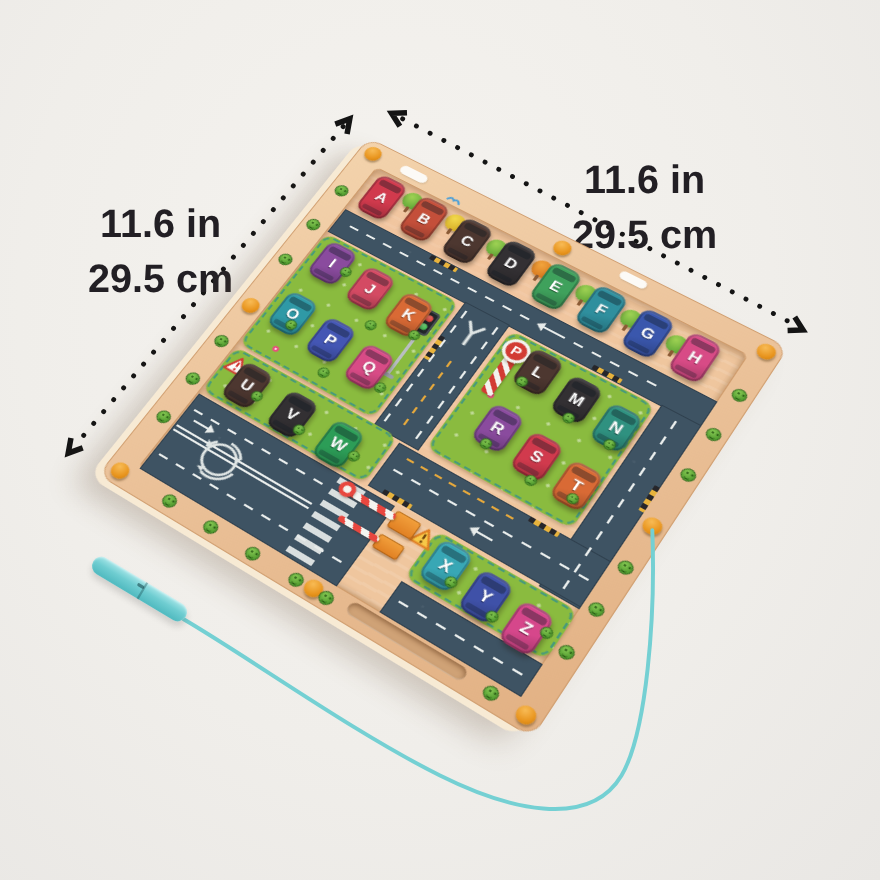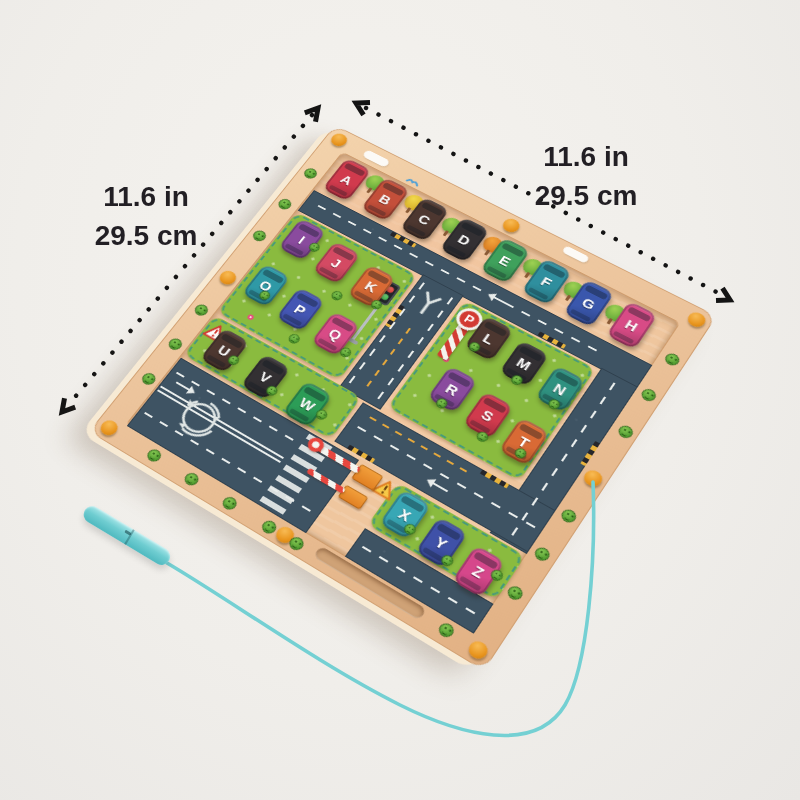--- a/index.html
+++ b/index.html
@@ -6,21 +6,21 @@
   body{
     width:800px;height:800px;overflow:hidden;
     background:radial-gradient(ellipse at 45% 35%, #f5f3ef 0%, #f0eeea 55%, #e9e7e4 100%);
     font-family:"Liberation Sans", sans-serif;
     position:relative;
   }
   #scene{position:absolute;inset:0;}
 
   
   .dim-label{
-    position:absolute;color:#221f24;font-weight:700;font-size:28px;line-height:1.38;
+    position:absolute;color:#221f24;font-weight:700;font-size:36px;line-height:1.38;
     text-align:center;letter-spacing:0;
   }
   .dim-label.right{left:498px;top:138px;width:176px;}
   .dim-label.left{left:58px;top:178px;width:176px;}
   #dims{position:absolute;inset:0;pointer-events:none;}
 
   
   .board-side{
     position:absolute;left:0;top:0;width:430px;height:430px;border-radius:16px;
     background:#f7ead4;

